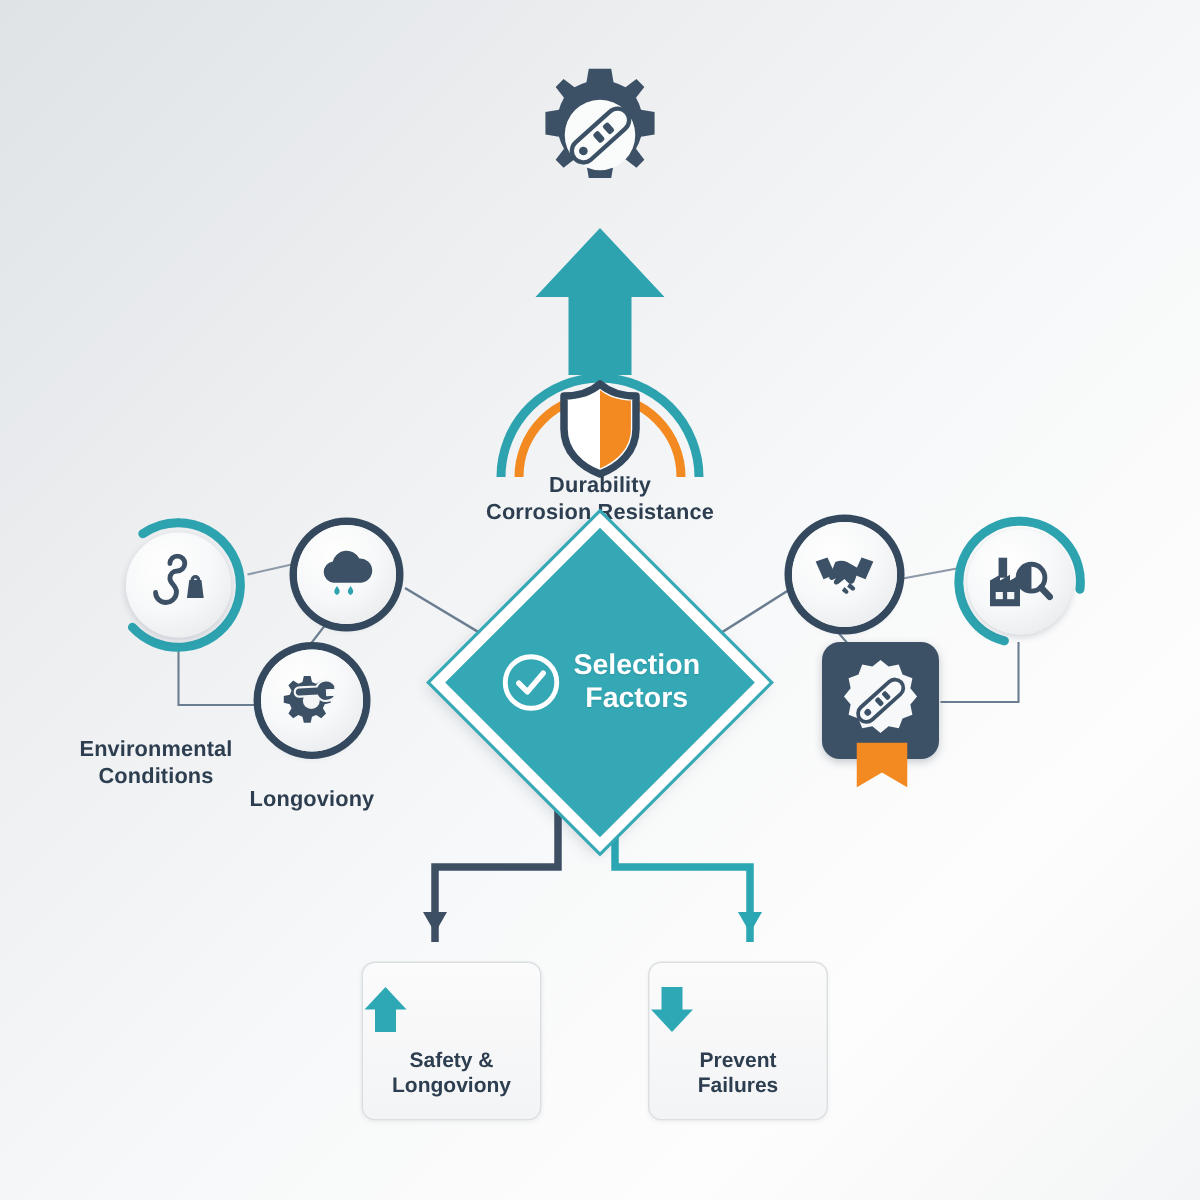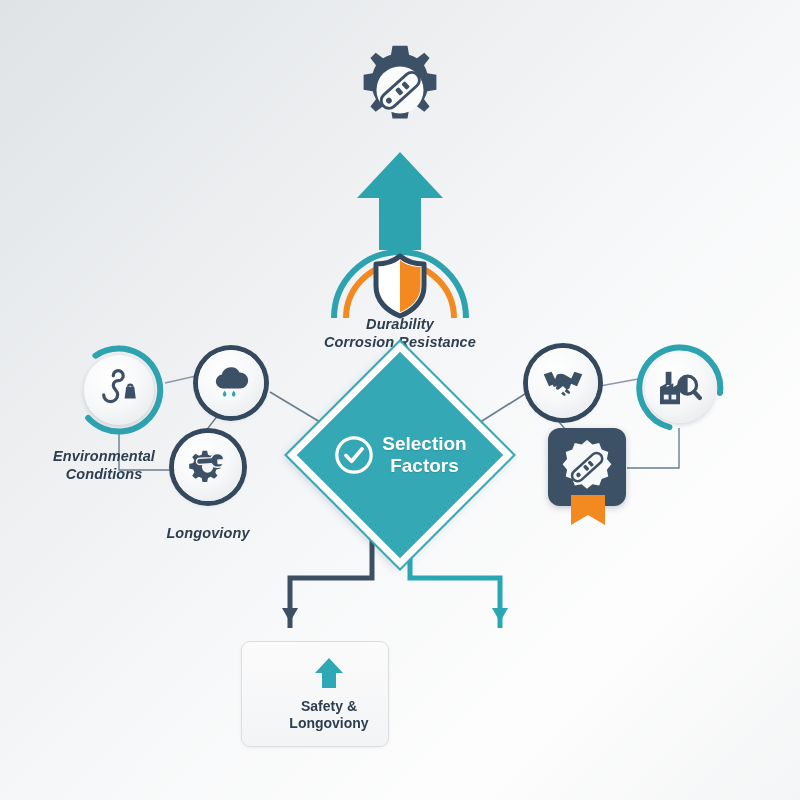--- a/index.html
+++ b/index.html
@@ -46,21 +46,20 @@
   }
   .lbl {
     position: absolute;
     text-align: center;
     font-size: 14.5px;
     font-weight: 700;
     line-height: 1.22;
     color: #2d3e50;
     letter-spacing: .1px;
     white-space: pre-line;
-    font-style: italic;
   }
   
   #diamond {
     position: absolute;
     left: 320px; top: 375px;
     width: 160px; height: 160px;
     transform: rotate(45deg);
     background: #35a8b5;
     border: 7px solid #ffffff;
     box-sizing: border-box;
@@ -89,24 +88,22 @@
   
   .outbox {
     position: absolute;
     width: 118px; height: 104px;
     border: 1.6px solid #dcdfe2;
     border-radius: 9px;
     background: linear-gradient(180deg,#fbfbfc 0%, #f3f4f5 100%);
     box-shadow: 0 1px 3px rgba(40,55,75,.07);
     display: flex;
     flex-direction: column;
-    align-items: center;
     justify-content: center;
     gap: 9px;
-    padding-left: 28px;
   }
   .outbox .otext {
     font-size: 14px;
     font-weight: 700;
     color: #2d3e50;
     line-height: 1.2;
     text-align: center;
     white-space: pre-line;
   }
   
@@ -205,21 +202,21 @@
       <path d="M45 3.5 A41.5 41.5 0 1 1 44.5 3.5" fill="none" stroke="#2ea3b0" stroke-width="6" stroke-linecap="round" stroke-dasharray="190 71" stroke-dashoffset="26"></path>
     </svg>
   </div>
   <div class="circ" style="left:84px; top:355px; width:70px; height:70px;">
     <svg class="svgicon" width="42" height="42" viewBox="0 0 44 44" aria-hidden="true">
       <path d="M16 7 a5.2 5.2 0 1 1 5.2 5.2 c-3.2 0 -5.2 2.3 -5.2 5.2 0 3.6 4.6 4.8 4.6 9.4 0 4.4 -3.6 7.4 -7.4 7.4 -4.2 0 -7.2 -3.2 -7.2 -7" fill="none" stroke="#3d5166" stroke-width="3.4" stroke-linecap="round"></path>
       <path d="M29.5 18.5 l8.5 0 1.6 12.5 -11.7 0 z" fill="#3d5166"></path>
       <path d="M31.6 18.5 a2.2 2.2 0 0 1 4.4 0" fill="none" stroke="#3d5166" stroke-width="2.4"></path>
     </svg>
   </div>
-  <div class="lbl" style="left:14px; top:448px; width:180px;">Environmental
+  <div class="lbl" style="left:14px; top:492px; width:180px;">Environmental
 Conditions</div>
 
   <div class="circ ring-navy" style="left:198px; top:350px; width:66px; height:66px;">
     <svg class="svgicon" width="40" height="38" viewBox="0 0 44 42" aria-hidden="true">
       <path d="M12.5 27 a7.8 7.8 0 0 1 -0.6 -15.5 a10.5 10.5 0 0 1 19.6 -2.2 a8.4 8.4 0 0 1 1.2 17.7 z" fill="#3d5166"></path>
       <path d="M15 29.5 c2.6 3.4 2.6 5.2 0 6.6 -2.6 -1.4 -2.6 -3.2 0 -6.6 z" fill="#2ea3b0"></path>
       <path d="M25 29.5 c2.6 3.4 2.6 5.2 0 6.6 -2.6 -1.4 -2.6 -3.2 0 -6.6 z" fill="#2ea3b0"></path>
     </svg>
   </div>
 
@@ -295,14 +292,21 @@
   </div>
 
   <div class="outbox" style="left:241px; top:641px;">
     <svg class="svgicon" width="30" height="32" viewBox="0 0 30 32" aria-hidden="true">
       <path fill="#2ea8b5" d="M15 1 L29 16 L22 16 L22 31 L8 31 L8 16 L1 16 Z"></path>
     </svg>
     <div class="otext">Safety &amp;
 Longoviony</div>
   </div>
 
+  <div class="outbox" style="left:432px; top:641px;">
+    <svg class="svgicon" width="30" height="32" viewBox="0 0 30 32" aria-hidden="true">
+      <path fill="#2ea8b5" d="M15 31 L1 16 L8 16 L8 1 L22 1 L22 16 L29 16 Z"></path>
+    </svg>
+    <div class="otext">Prevent
+Failures</div>
+  </div>
 
 </div>
 
 </body></html>

